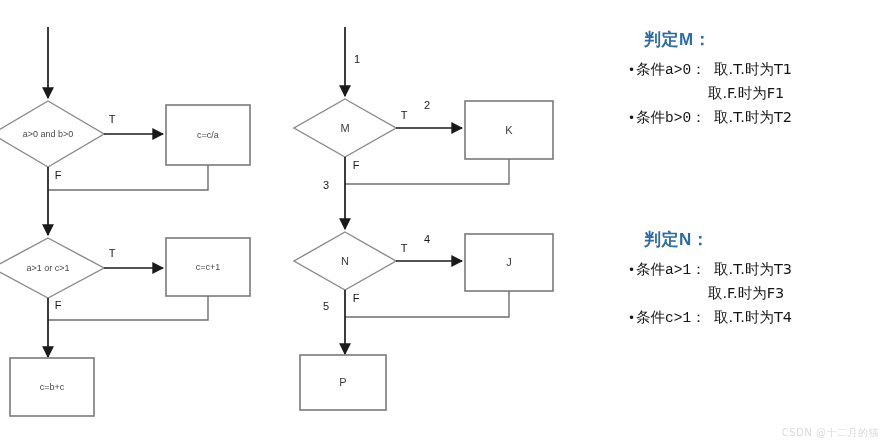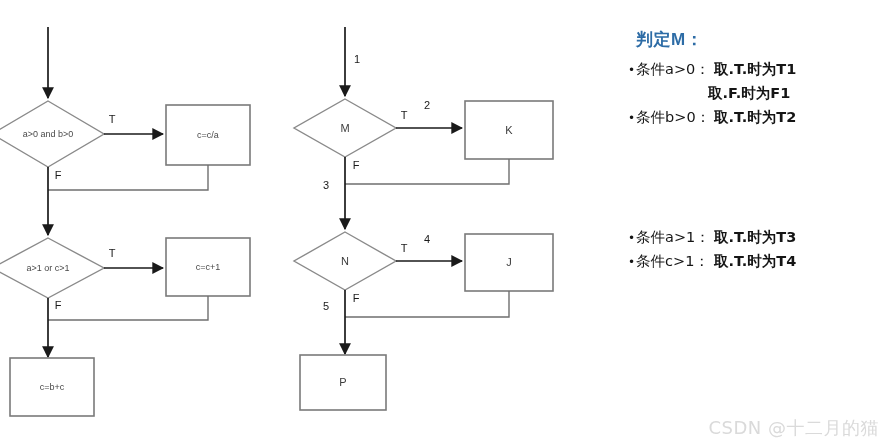--- a/index.html
+++ b/index.html
@@ -85,57 +85,57 @@
     position: absolute;
     left: 0;
     width: 261px;
   }
   .legend-title {
     font-family: "Liberation Sans", "DejaVu Sans", sans-serif;
     font-size: 17px;
     font-weight: bold;
     color: #2d6ca6;
     letter-spacing: 0.5px;
-    margin: 0 0 9px 8px;
+    margin: 0 0 9px 16px;
   }
   .legend-row {
     display: flex;
     align-items: baseline;
     font-family: "DejaVu Sans", "Liberation Sans", sans-serif;
     font-size: 14.5px;
     color: #151515;
     margin-bottom: 5px;
     white-space: nowrap;
   }
   .legend-bullet {
     font-size: 12px;
     line-height: 1;
     margin-right: 1px;
     color: #151515;
   }
   .legend-cond {
     min-width: 78px;
     display: inline-block;
+    font-family: Liberation Mono, monospace;
   }
   .legend-val {
     display: inline-block;
-    font-weight: bold;
   }
   .legend-row.indent {
     padding-left: 80px;
     align-items: center;
   }
 
   
   .watermark {
     position: absolute;
     right: 10px;
     bottom: 8px;
     font-family: "DejaVu Sans", "Liberation Sans", sans-serif;
-    font-size: 18px;
+    font-size: 10px;
     color: #dadada;
     letter-spacing: 0.5px;
     user-select: none;
   }
 </style>
 </head>
 <body>
 
 <div id="page">
 
@@ -235,27 +235,31 @@
 
       <div class="legend-row">
         <span class="legend-bullet">•</span>
         <span class="legend-cond">条件b&gt;0：</span>
         <span class="legend-val">取.T.时为T2</span>
       </div>
 
     </div>
 
     <div class="legend-block" style="top:228px;">
+      <div class="legend-title">判定N：</div>
 
       <div class="legend-row">
         <span class="legend-bullet">•</span>
         <span class="legend-cond">条件a&gt;1：</span>
         <span class="legend-val">取.T.时为T3</span>
       </div>
 
+      <div class="legend-row indent">
+        <span class="legend-val">取.F.时为F3</span>
+      </div>
 
       <div class="legend-row">
         <span class="legend-bullet">•</span>
         <span class="legend-cond">条件c&gt;1：</span>
         <span class="legend-val">取.T.时为T4</span>
       </div>
 
     </div>
 
   </div>

